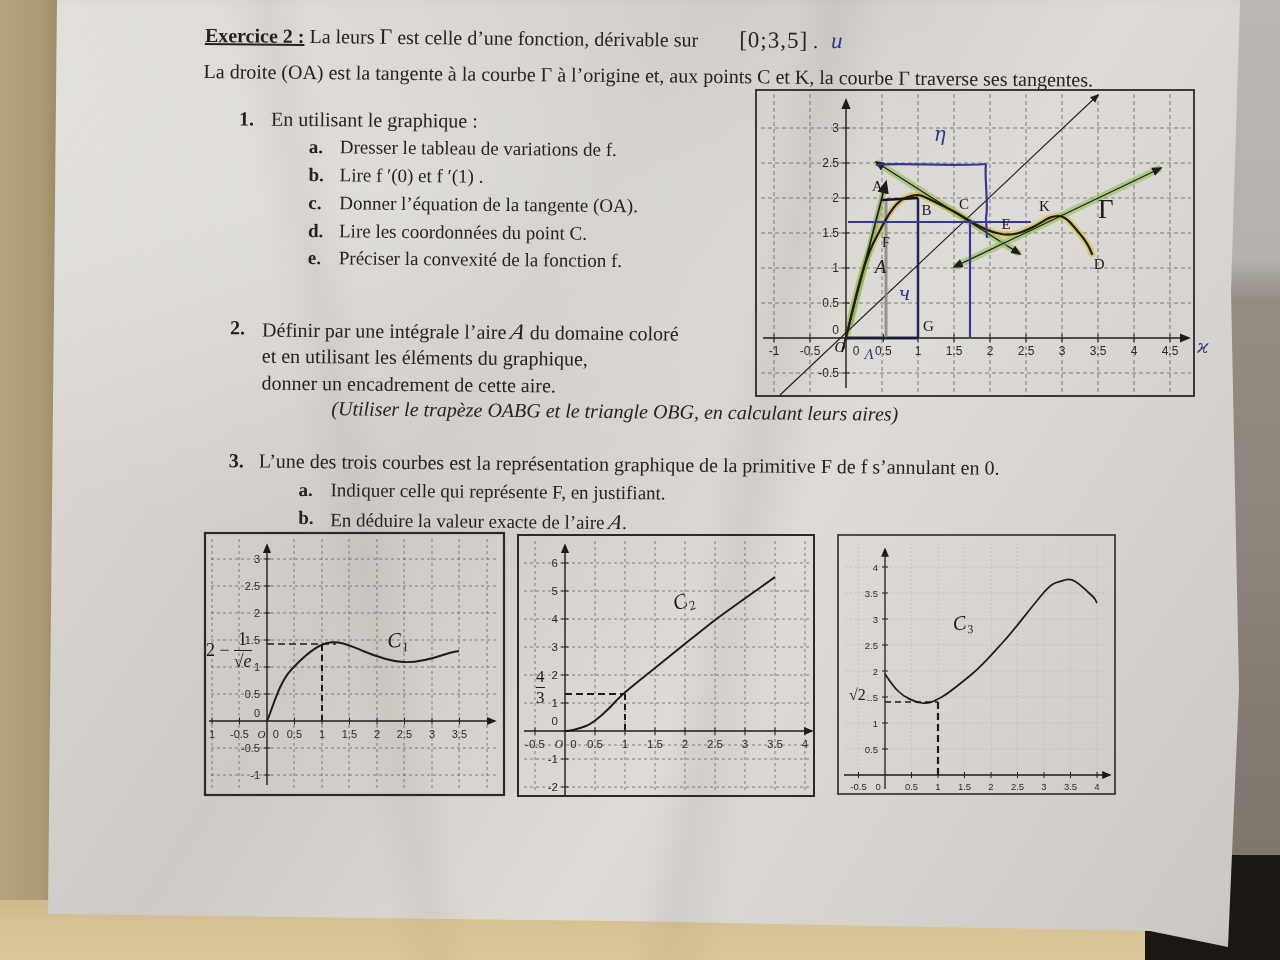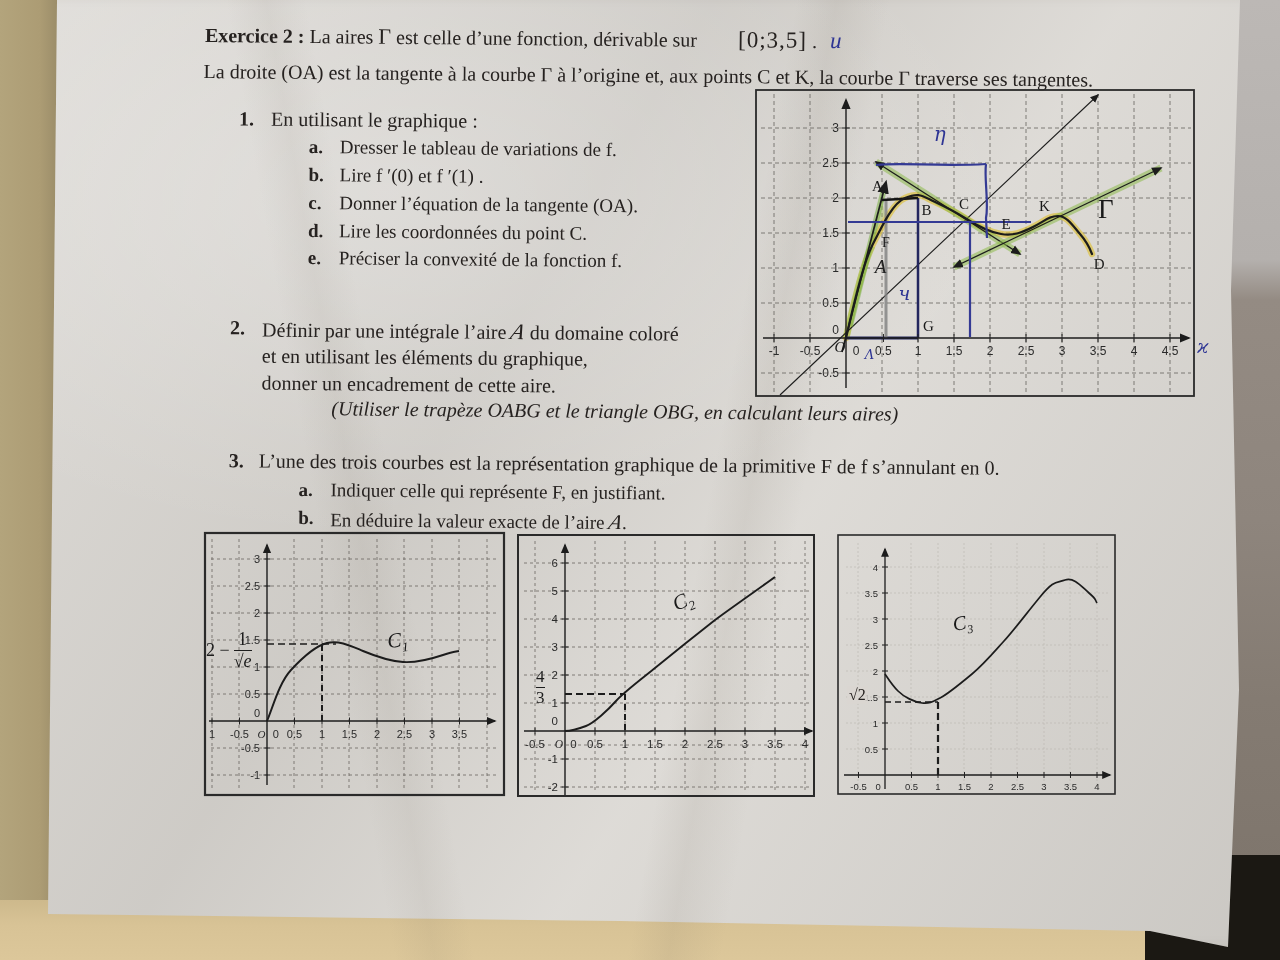--- a/index.html
+++ b/index.html
@@ -20,21 +20,21 @@
       linear-gradient(122deg,rgba(255,255,255,.20) 0%,rgba(0,0,0,0.05) 38%,rgba(255,255,255,.12) 60%,rgba(0,0,0,0.07) 100%),
       #d9d6d1;
     box-shadow:inset 0 -14px 18px -10px rgba(70,60,40,.35), inset 14px 0 18px -12px rgba(70,60,40,.25);}
   #paper-crease1{left:60px;top:0;width:1170px;height:960px;pointer-events:none;
     background:linear-gradient(100deg,rgba(0,0,0,0) 55%,rgba(120,110,95,.10) 58%,rgba(0,0,0,0) 62%),
                linear-gradient(80deg,rgba(0,0,0,0) 25%,rgba(120,110,95,.08) 28%,rgba(0,0,0,0) 31%);}
   
   .txt{color:#262220;white-space:nowrap;}
   #textwrap{transform:rotate(.55deg);transform-origin:200px 30px;}
   .b{font-weight:bold;}
-  .u{}
+  .u{text-decoration:underline;}
   .it{font-style:italic;}
   .pen-ink{color:#2e3594;}
   .scriptA{font-style:italic;display:inline-block;transform:skewX(-14deg);font-size:1.1em;}
   .interval{font-size:1.15em;letter-spacing:1px;margin-left:36px;}
   svg text{user-select:none;}
   .tick{font-family:"Liberation Sans",sans-serif;fill:#2b2b2b;}
   .tickmark{stroke:#222;stroke-width:1;}
   .pt{font-family:"Liberation Serif",serif;fill:#191919;}
   .serifO{font-family:"Liberation Serif",serif !important;font-style:italic;}
   .gamma{font-size:27px;}
@@ -50,21 +50,21 @@
 <div class="abs" id="bg-right-wall"></div>
 <div class="abs" id="bg-left-strip"></div>
 <div class="abs" id="bg-bottom"></div>
 <div class="abs" id="bg-dark-corner"></div>
 <div class="abs" id="paper"></div>
 <div class="abs" id="paper-crease1"></div>
 
 <div class="abs" id="textwrap">
 
   <div class="abs txt" style="left:205px;top:22px;font-size:20px;">
-    <span class="b u">Exercice 2 :</span><span> La aires </span><span style="font-size:22px;">Γ</span><span> est celle d’une fonction, dérivable sur </span><span class="interval">[0;3,5]</span><span> .</span>
+    <span class="b u">Exercice 2 :</span><span> La leurs </span><span style="font-size:22px;">Γ</span><span> est celle d’une fonction, dérivable sur </span><span class="interval">[0;3,5]</span><span> .</span>
     <span class="pen-ink it" style="font-size:23px;margin-left:8px;">u</span>
   </div>
   <div class="abs txt" style="left:204px;top:60px;font-size:20px;">La droite (OA) est la tangente à la courbe Γ à l’origine et, aux points C et K, la courbe Γ traverse ses tangentes.</div>
 
   <div class="abs txt b" style="left:240px;top:107px;font-size:20px;">1.</div>
   <div class="abs txt" style="left:272px;top:107px;font-size:20px;">En utilisant le graphique :</div>
   <div class="abs txt b" style="left:310px;top:135px;font-size:19px;">a.</div>
   <div class="abs txt" style="left:341px;top:135px;font-size:19px;">Dresser le tableau de variations de f.</div>
   <div class="abs txt b" style="left:310px;top:163px;font-size:19px;">b.</div>
   <div class="abs txt" style="left:341px;top:163px;font-size:19px;">Lire f ′(0) et f ′(1) .</div>

